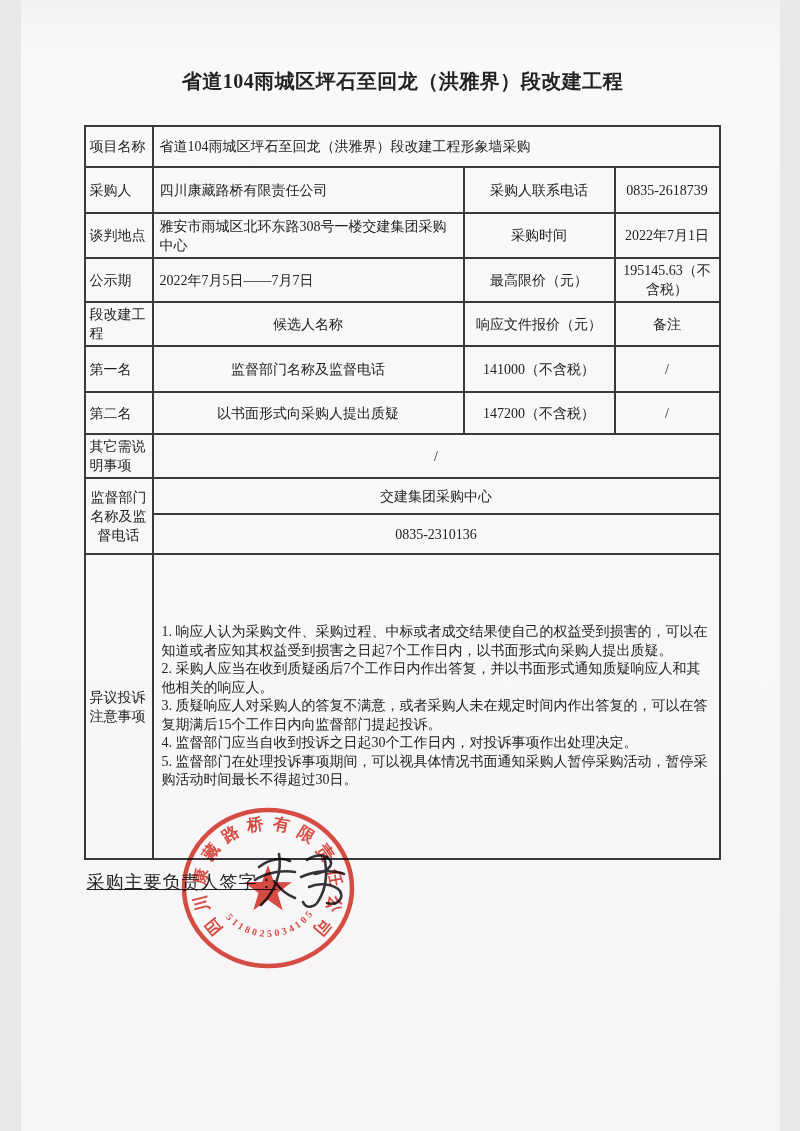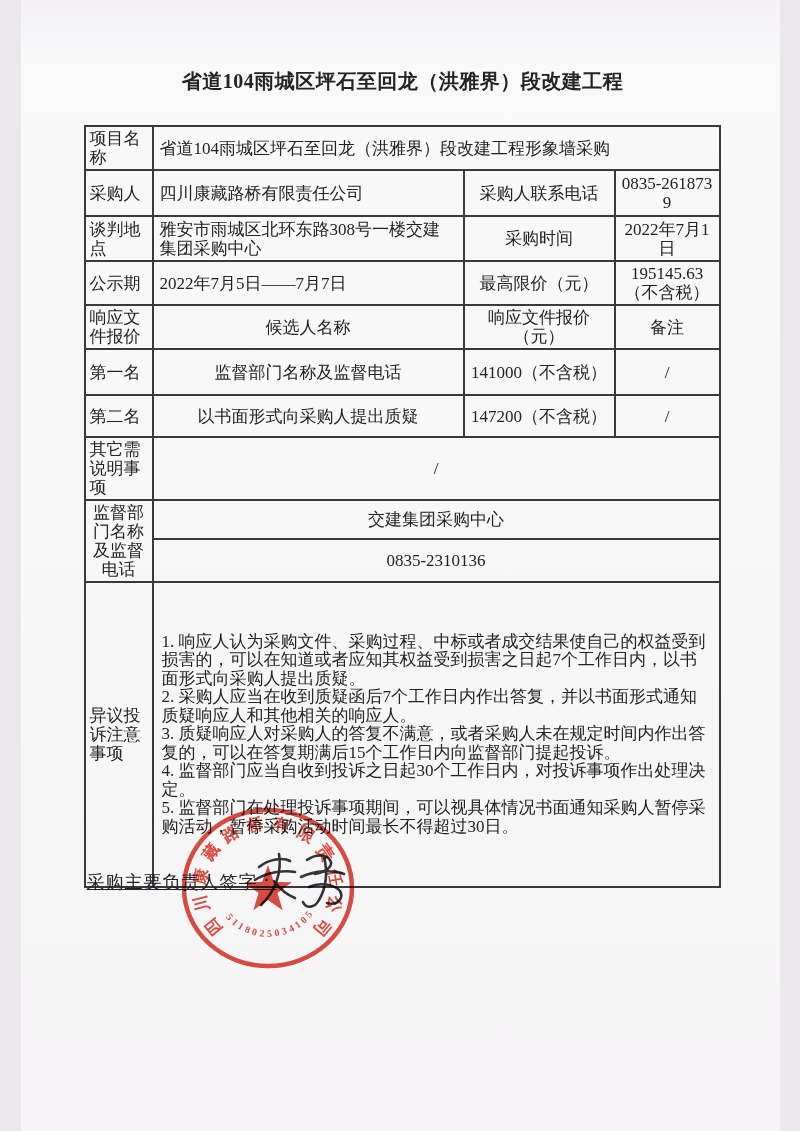--- a/index.html
+++ b/index.html
@@ -19,21 +19,21 @@
     position:absolute; top:68px; left:70px; width:624px;
     text-align:center; font-weight:bold; font-size:20px; line-height:27px;
     letter-spacing:0.5px; color:#232323;
   }
   table.doc-table {
     position:absolute; left:63px; top:125px;
     width:635px; table-layout:fixed; border-collapse:collapse;
   }
   .doc-table td {
     border:2px solid #3a393b;
-    font-size:17px; line-height:19px;
+    font-size:14px; line-height:19px;
     padding:2px 6px; vertical-align:middle;
     color:#222124; word-break:break-all;margin-left:32px;
   }
   .doc-table td.lbl { padding:2px 4px; }
   .ctr { text-align:center;font-family:Liberation Serif, serif; }
   .lft { text-align:left; }
   .notice-cell { padding:6px 10px 6px 8px !important; }
   .notice-cell p { margin:0; line-height:18.5px; }
   .footer-sign {
     position:absolute; left:66px; top:870px;
@@ -87,21 +87,21 @@
     </tr>
 
     <tr style="height:41px">
       <td class="lbl lft">公示期</td>
       <td class="lft">2022年7月5日——7月7日</td>
       <td class="ctr">最高限价（元）</td>
       <td class="ctr">195145.63（不含税）</td>
     </tr>
 
     <tr style="height:44px">
-      <td class="lbl lft">响应文件报价</td>
+      <td class="lbl lft">段改建工程</td>
       <td class="ctr">候选人名称</td>
       <td class="ctr">响应文件报价（元）</td>
       <td class="ctr">备注</td>
     </tr>
 
     <tr style="height:46px">
       <td class="lbl lft">第一名</td>
       <td class="ctr">监督部门名称及监督电话</td>
       <td class="ctr">141000（不含税）</td>
       <td class="ctr">/</td>

